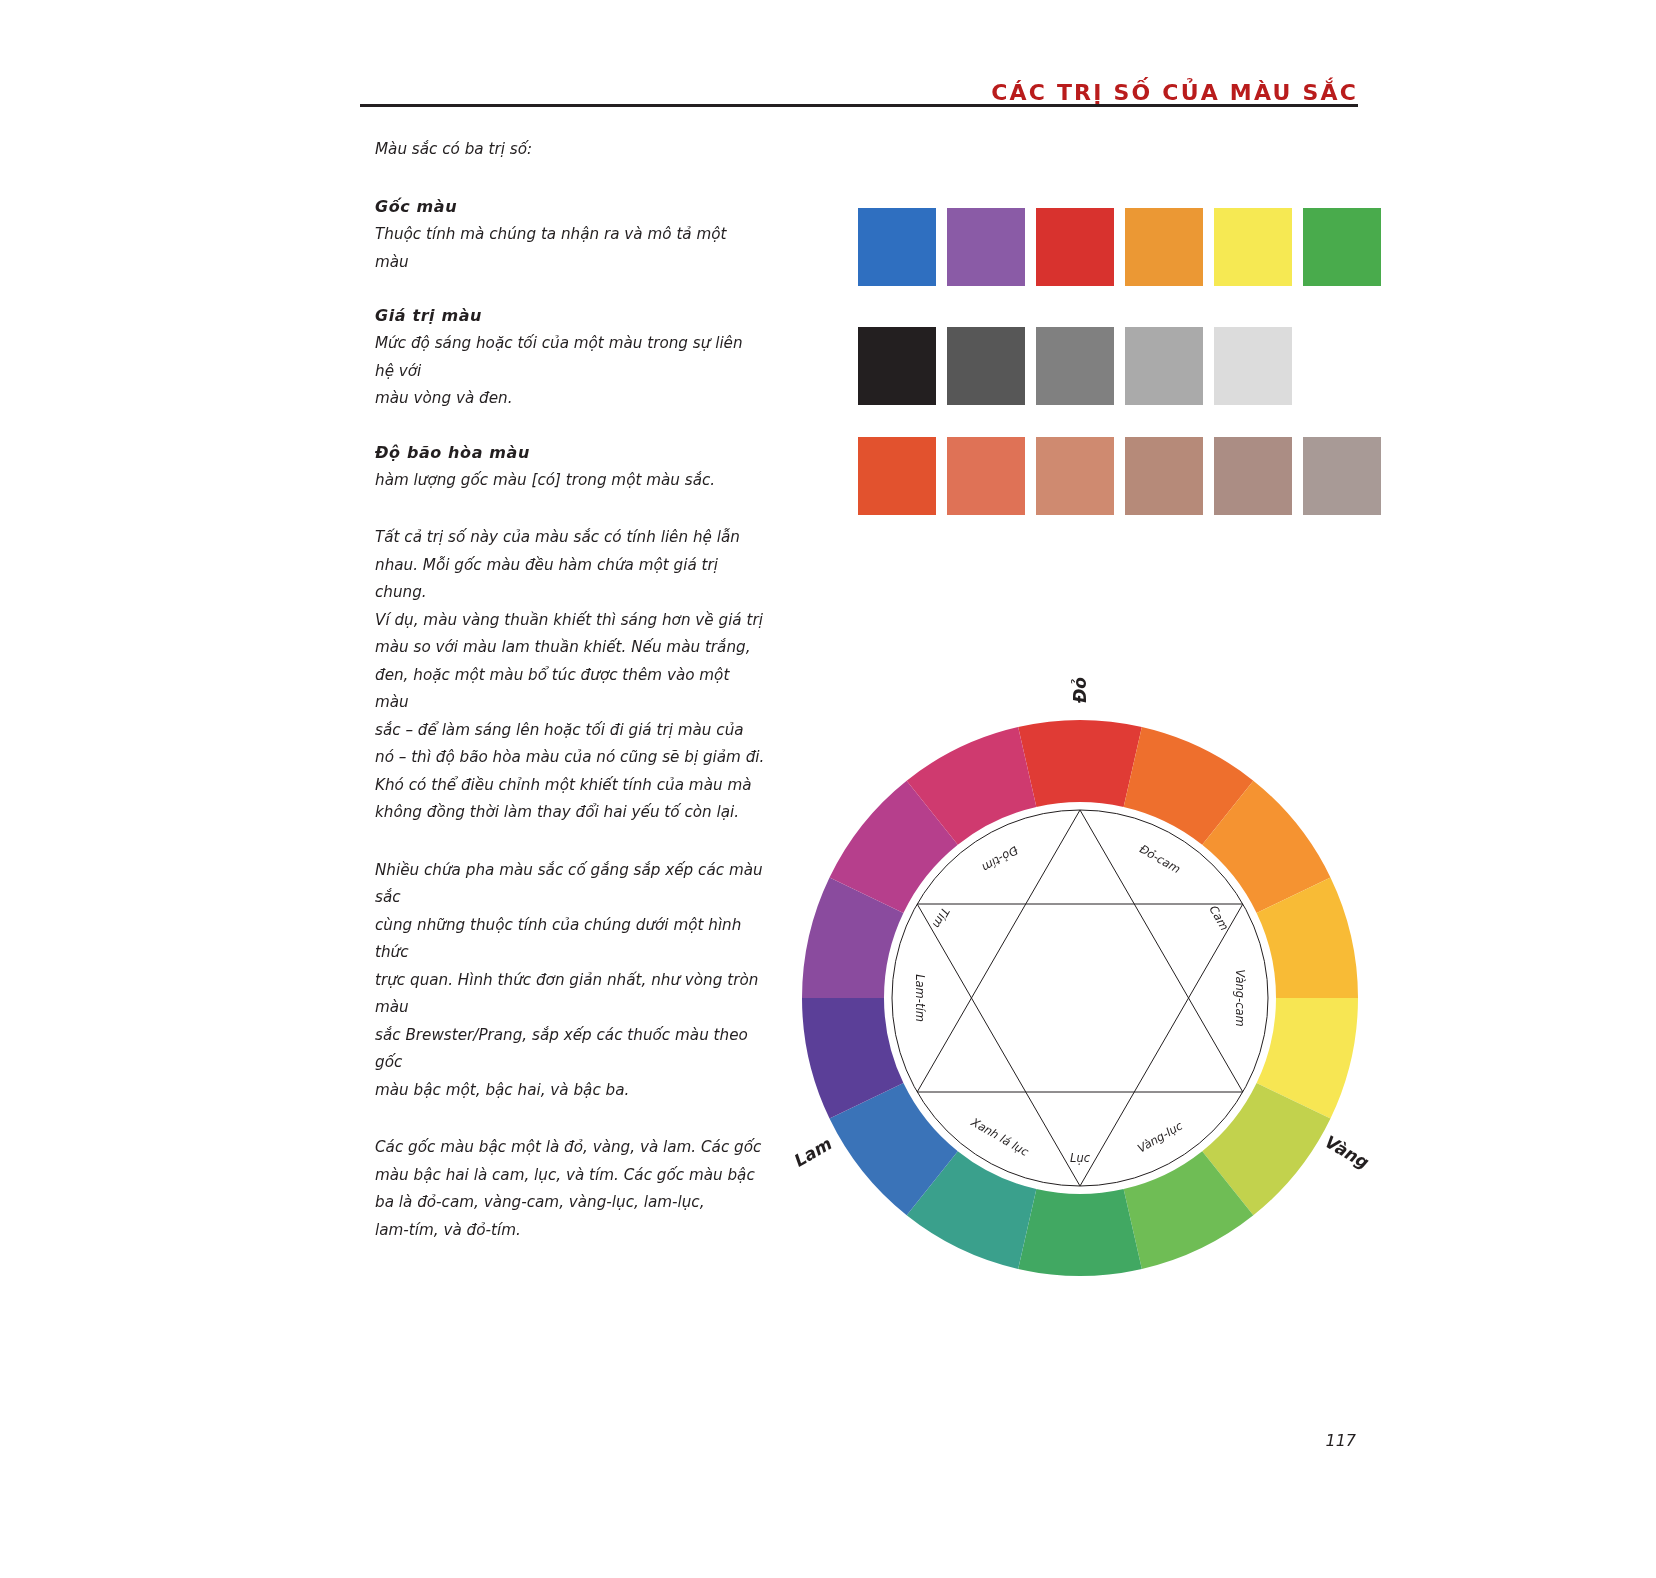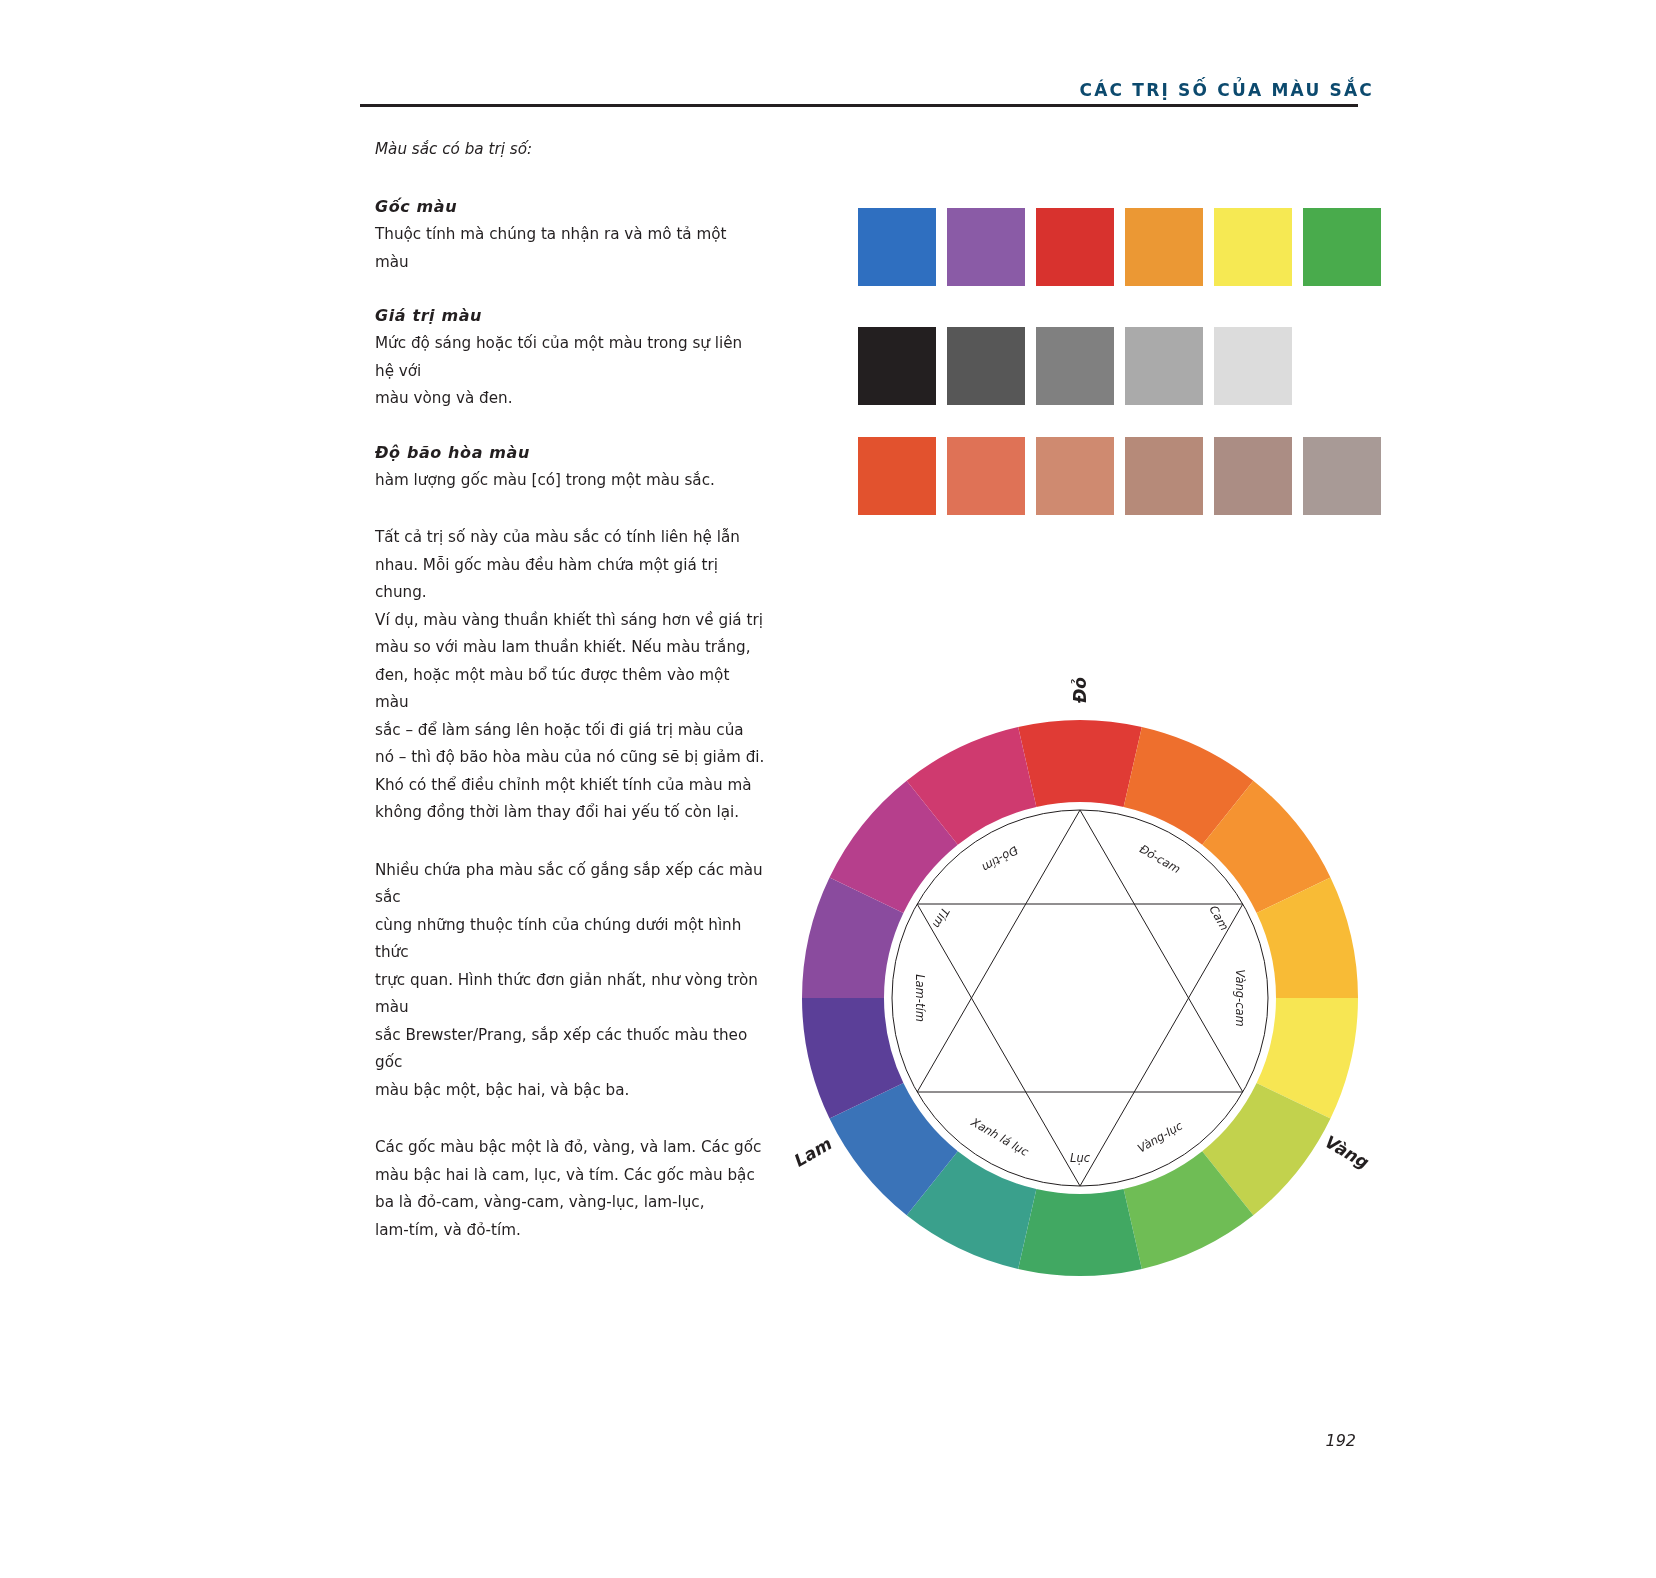--- a/index.html
+++ b/index.html
@@ -20,27 +20,27 @@
   .header-rule {
     position: absolute;
     left: 360px;
     top: 104px;
     width: 998px;
     height: 3px;
     background: #231f20;
   }
   .header-title {
     position: absolute;
-    right: 282px;
+    right: 298px;
     top: 80px;
     font-family: "DejaVu Sans", sans-serif;
-    font-size: 17px;
+    font-size: 22px;
     font-weight: bold;
     letter-spacing: 2.2px;
-    color: #0c4a6e;
+    color: #b91c1c;
     text-transform: uppercase;
     white-space: nowrap;
   }
 
   
   .text-col {
     position: absolute;
     left: 375px;
     top: 135px;
     width: 390px;
@@ -63,20 +63,21 @@
     letter-spacing: 0.6px;
     color: #231f20;
     margin-bottom: 5px;
   }
   .para {
     margin-bottom: 30px;
   }
   .para p {
     margin: 0;
     font-family: "DejaVu Sans", sans-serif;
+    font-style: italic;
     font-size: 15.2px;
     line-height: 27.5px;
     color: #231f20;
   }
   .para.block {
     margin-bottom: 30px;
   }
   .gap-top {
     margin-top: 13px;
   }
@@ -230,13 +231,13 @@
       <path d="M 106.66983508327203 62.650847873887756 A 278 278 0 0 1 218.1391803601443 8.970040413453091 L 236.38589694456218 88.91412921236261 A 196 196 0 0 0 157.79599883568818 126.76102943626617 Z" fill="#cf3a6f"></path>
       <circle cx="280" cy="280" r="188" fill="#ffffff" stroke="#231f20" stroke-width="1"></circle>
       <polygon points="280,92 442.8127759114745,374 117.18722408852551,374" fill="none" stroke="#231f20" stroke-width="1"></polygon>
       <polygon points="442.8127759114745,186 280,468 117.18722408852554,186" fill="none" stroke="#231f20" stroke-width="1"></polygon>
     </svg>
   <div class="wheel-label" id="lbl-do" style="left: 280px; top: -28px; transform: translate(-50%, -50%) rotate(-90deg);">Đỏ</div>
   <div class="wheel-label" id="lbl-vang" style="left: 546.736px; top: 434px; transform: translate(-50%, -50%) rotate(30deg);">Vàng</div>
   <div class="wheel-label" id="lbl-lam" style="left: 13.2642px; top: 434px; transform: translate(-50%, -50%) rotate(-30deg);">Lam</div>
 <div class="inner-label" style="left: 360px; top: 141.436px; transform: translate(-50%, -50%) rotate(30deg);">Đỏ-cam</div><div class="inner-label" style="left: 418.564px; top: 200px; transform: translate(-50%, -50%) rotate(60deg);">Cam</div><div class="inner-label" style="left: 440px; top: 280px; transform: translate(-50%, -50%) rotate(90deg);">Vàng-cam</div><div class="inner-label" style="left: 360px; top: 418.564px; transform: translate(-50%, -50%) rotate(-30deg);">Vàng-lục</div><div class="inner-label" style="left: 280px; top: 440px; transform: translate(-50%, -50%) rotate(0deg);">Lục</div><div class="inner-label" style="left: 200px; top: 418.564px; transform: translate(-50%, -50%) rotate(30deg);">Xanh lá lục</div><div class="inner-label" style="left: 120px; top: 280px; transform: translate(-50%, -50%) rotate(90deg);">Lam-tím</div><div class="inner-label" style="left: 141.436px; top: 200px; transform: translate(-50%, -50%) rotate(120deg);">Tím</div><div class="inner-label" style="left: 200px; top: 141.436px; transform: translate(-50%, -50%) rotate(150deg);">Đỏ-tím</div></div>
 
-<div class="page-number">192</div>
+<div class="page-number">117</div>
 
 </body></html>

